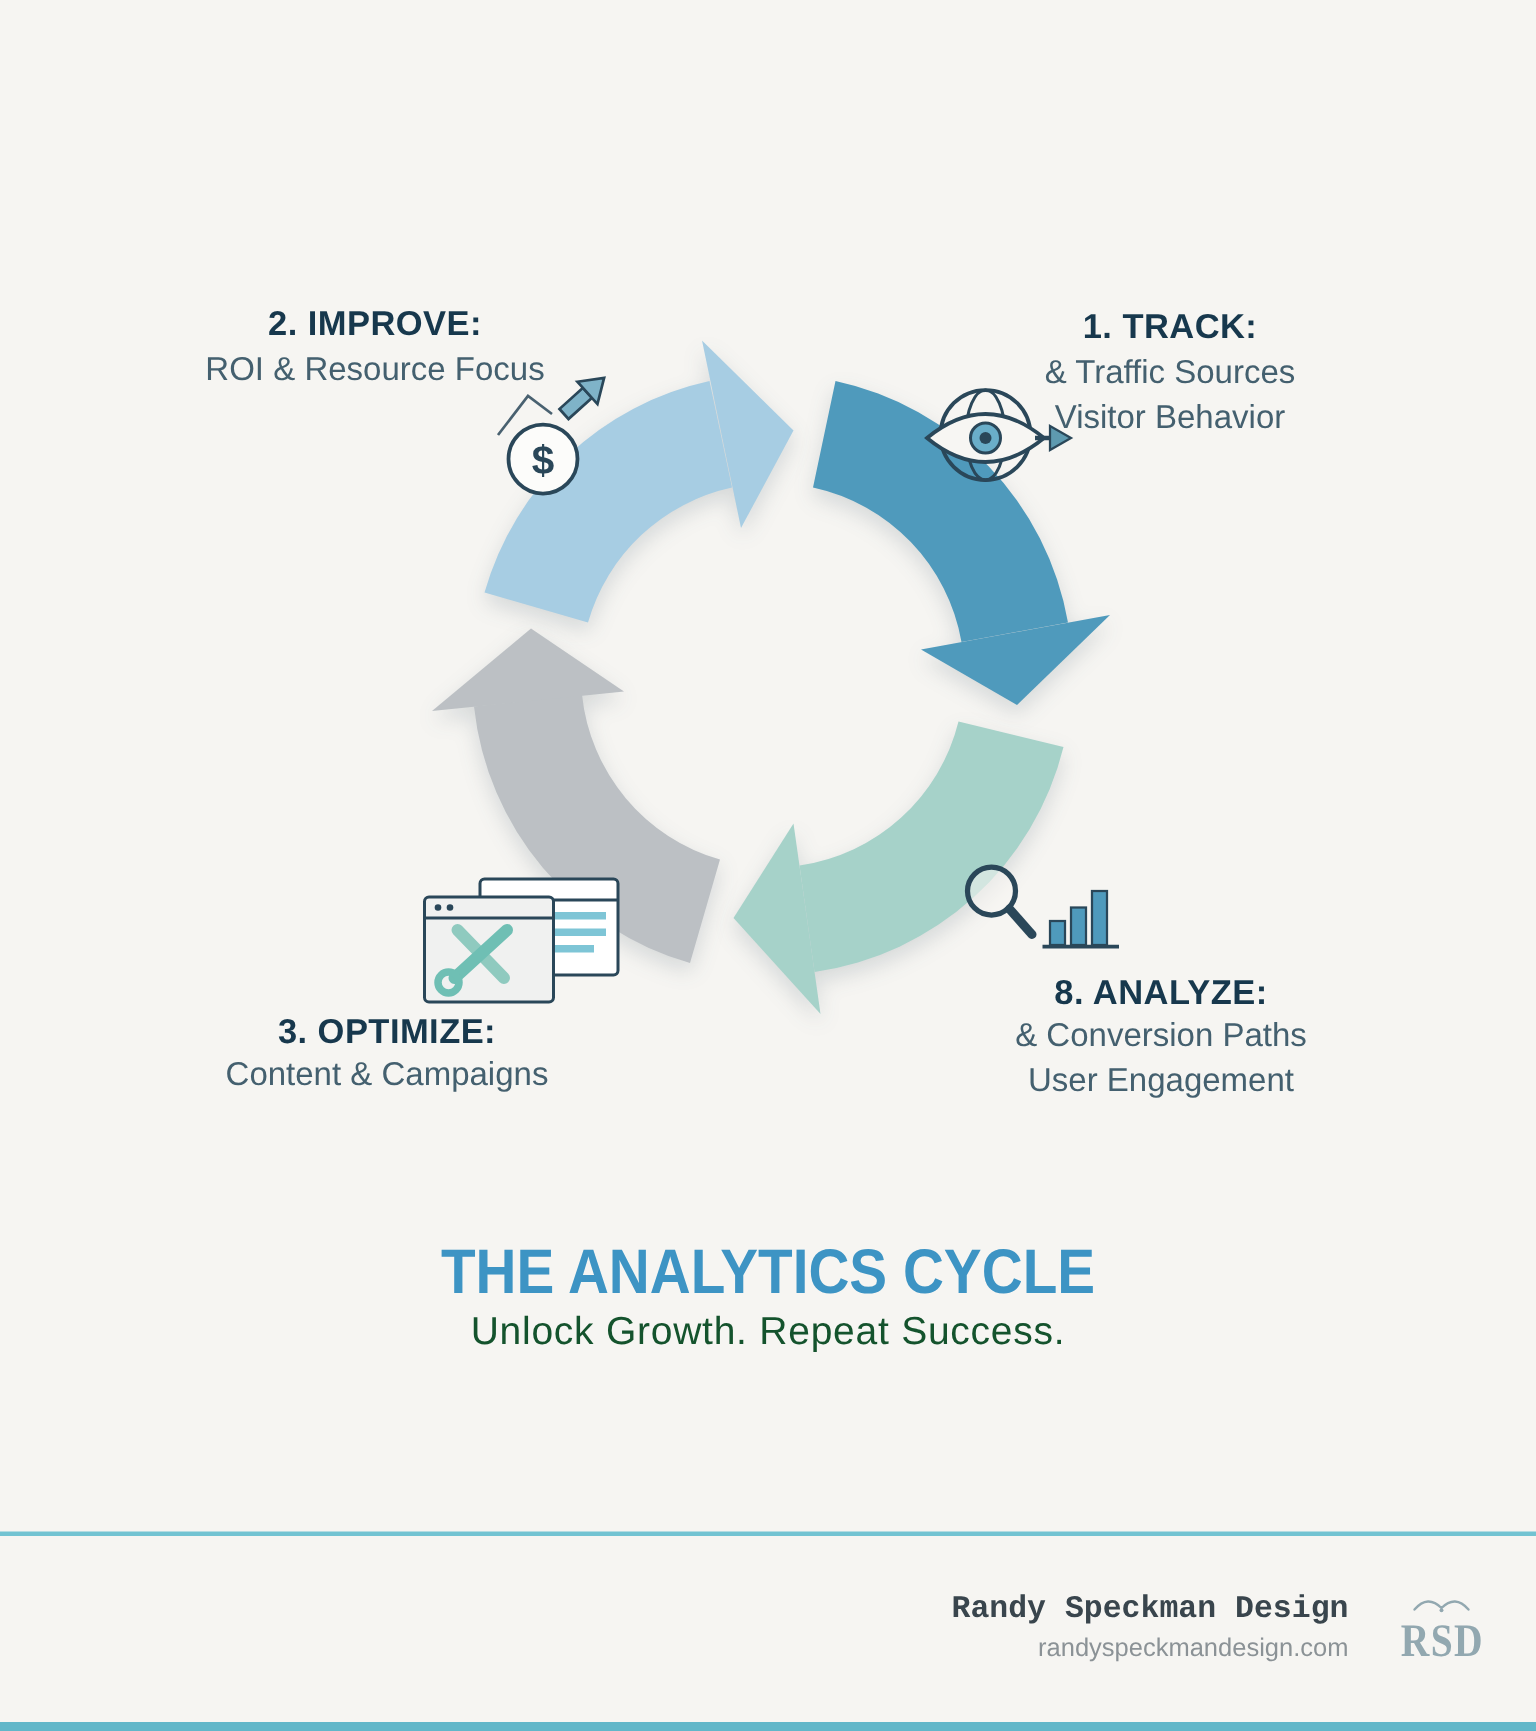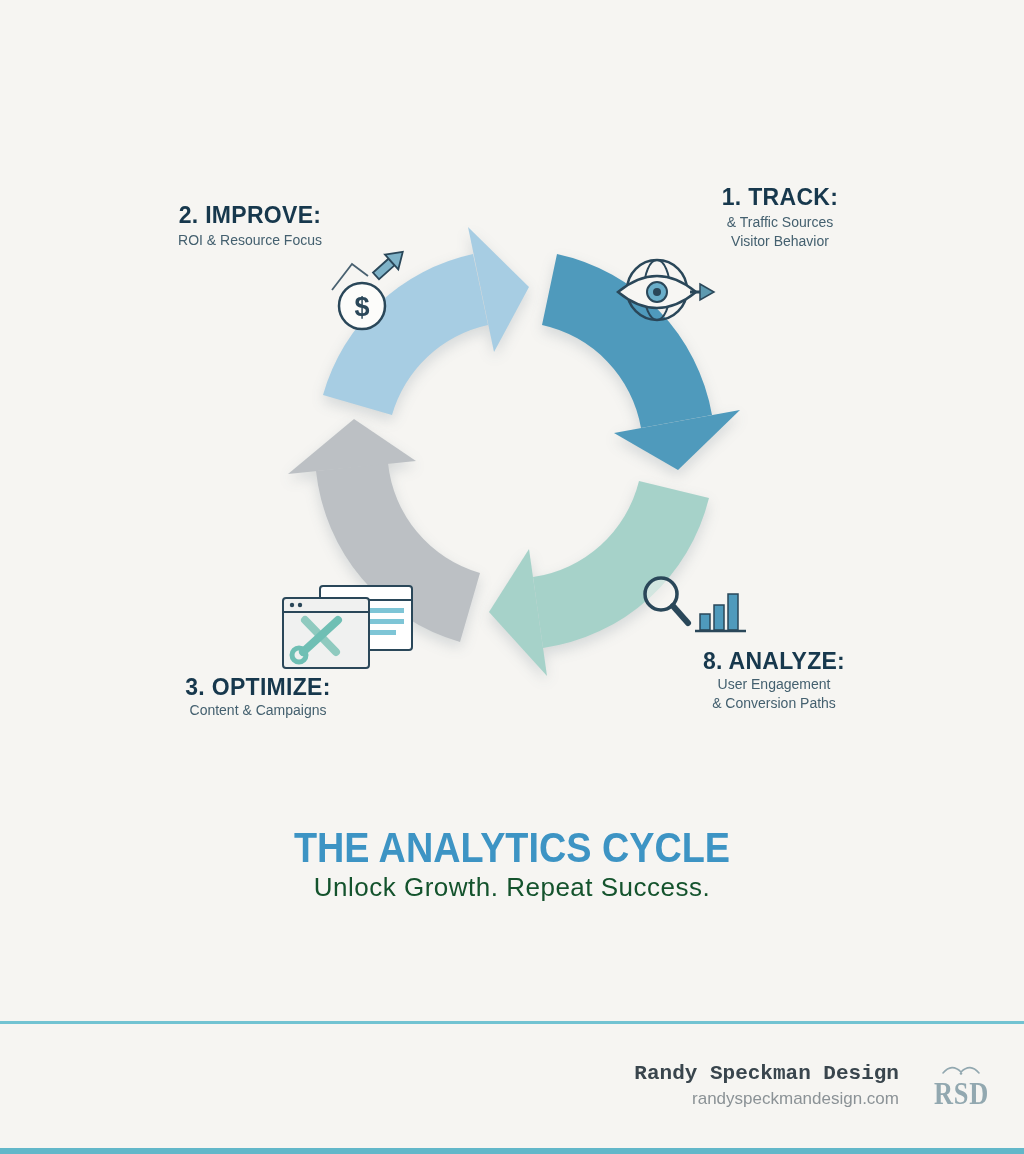--- a/index.html
+++ b/index.html
@@ -6,22 +6,22 @@
   .stage {
     position:relative; width:1024px; height:1154px; margin:0 auto;
     background:#f6f5f2; overflow:hidden;
     font-family:"Liberation Sans", sans-serif;
   }
   .ring { position:absolute; left:0; top:0; width:1024px; height:780px; }
   .arc { filter: drop-shadow(0 6px 7px rgba(45,70,90,0.16)); }
 
   .label { position:absolute; text-align:center; }
   .label-heading { font-size:23px; font-weight:bold; color:#17384d; letter-spacing:.3px; }
-  .label-line { font-size:14px; color:#44606f; line-height:1.38; }
-  .label-track    { left:652px; top:184px; width:256px; }
+  .label-line { font-size:22px; color:#44606f; line-height:1.38; }
+  .label-track    { left:652px; top:204px; width:256px; }
   .label-analyze  { left:642px; top:648px; width:264px; }
   .label-optimize { left:120px; top:674px; width:276px; }
   .label-improve  { left:122px; top:202px; width:256px; }
   .label-improve .label-heading, .label-track .label-heading { margin-bottom:2px; }
 
   .title {
     position:absolute; left:0; top:824px; width:100%; text-align:center;
     font-size:42px; font-weight:bold; color:#3d94c4; letter-spacing:0px;
     transform:scaleX(0.9);
   }
@@ -118,22 +118,22 @@
   </svg>
 
   <div class="label label-track">
     <div class="label-heading">1. TRACK:</div>
     <div class="label-line">&amp; Traffic Sources</div>
     <div class="label-line">Visitor Behavior</div>
   </div>
 
   <div class="label label-analyze">
     <div class="label-heading">8. ANALYZE:</div>
+    <div class="label-line">&amp; Conversion Paths</div>
     <div class="label-line">User Engagement</div>
-    <div class="label-line">&amp; Conversion Paths</div>
   </div>
 
   <div class="label label-optimize">
     <div class="label-heading">3. OPTIMIZE:</div>
     <div class="label-line">Content &amp; Campaigns</div>
   </div>
 
   <div class="label label-improve">
     <div class="label-heading">2. IMPROVE:</div>
     <div class="label-line">ROI &amp; Resource Focus</div>

